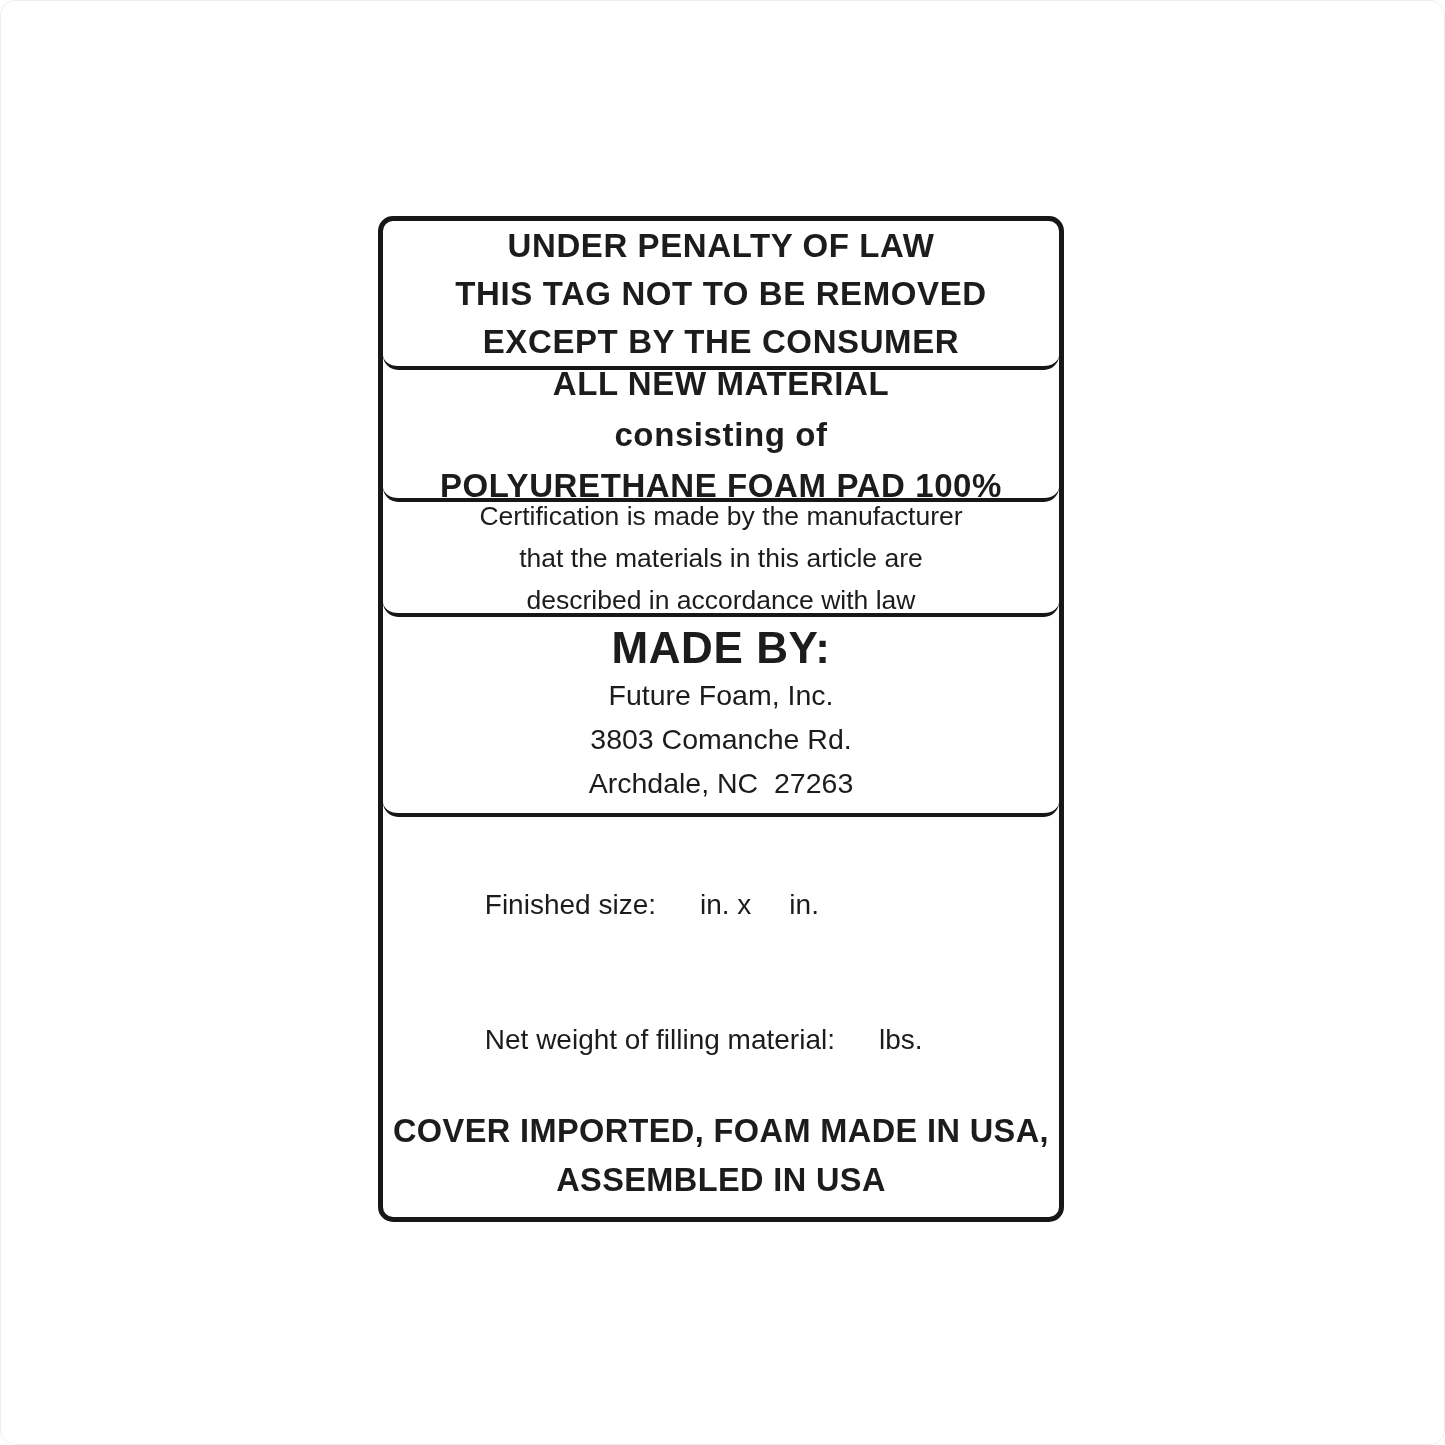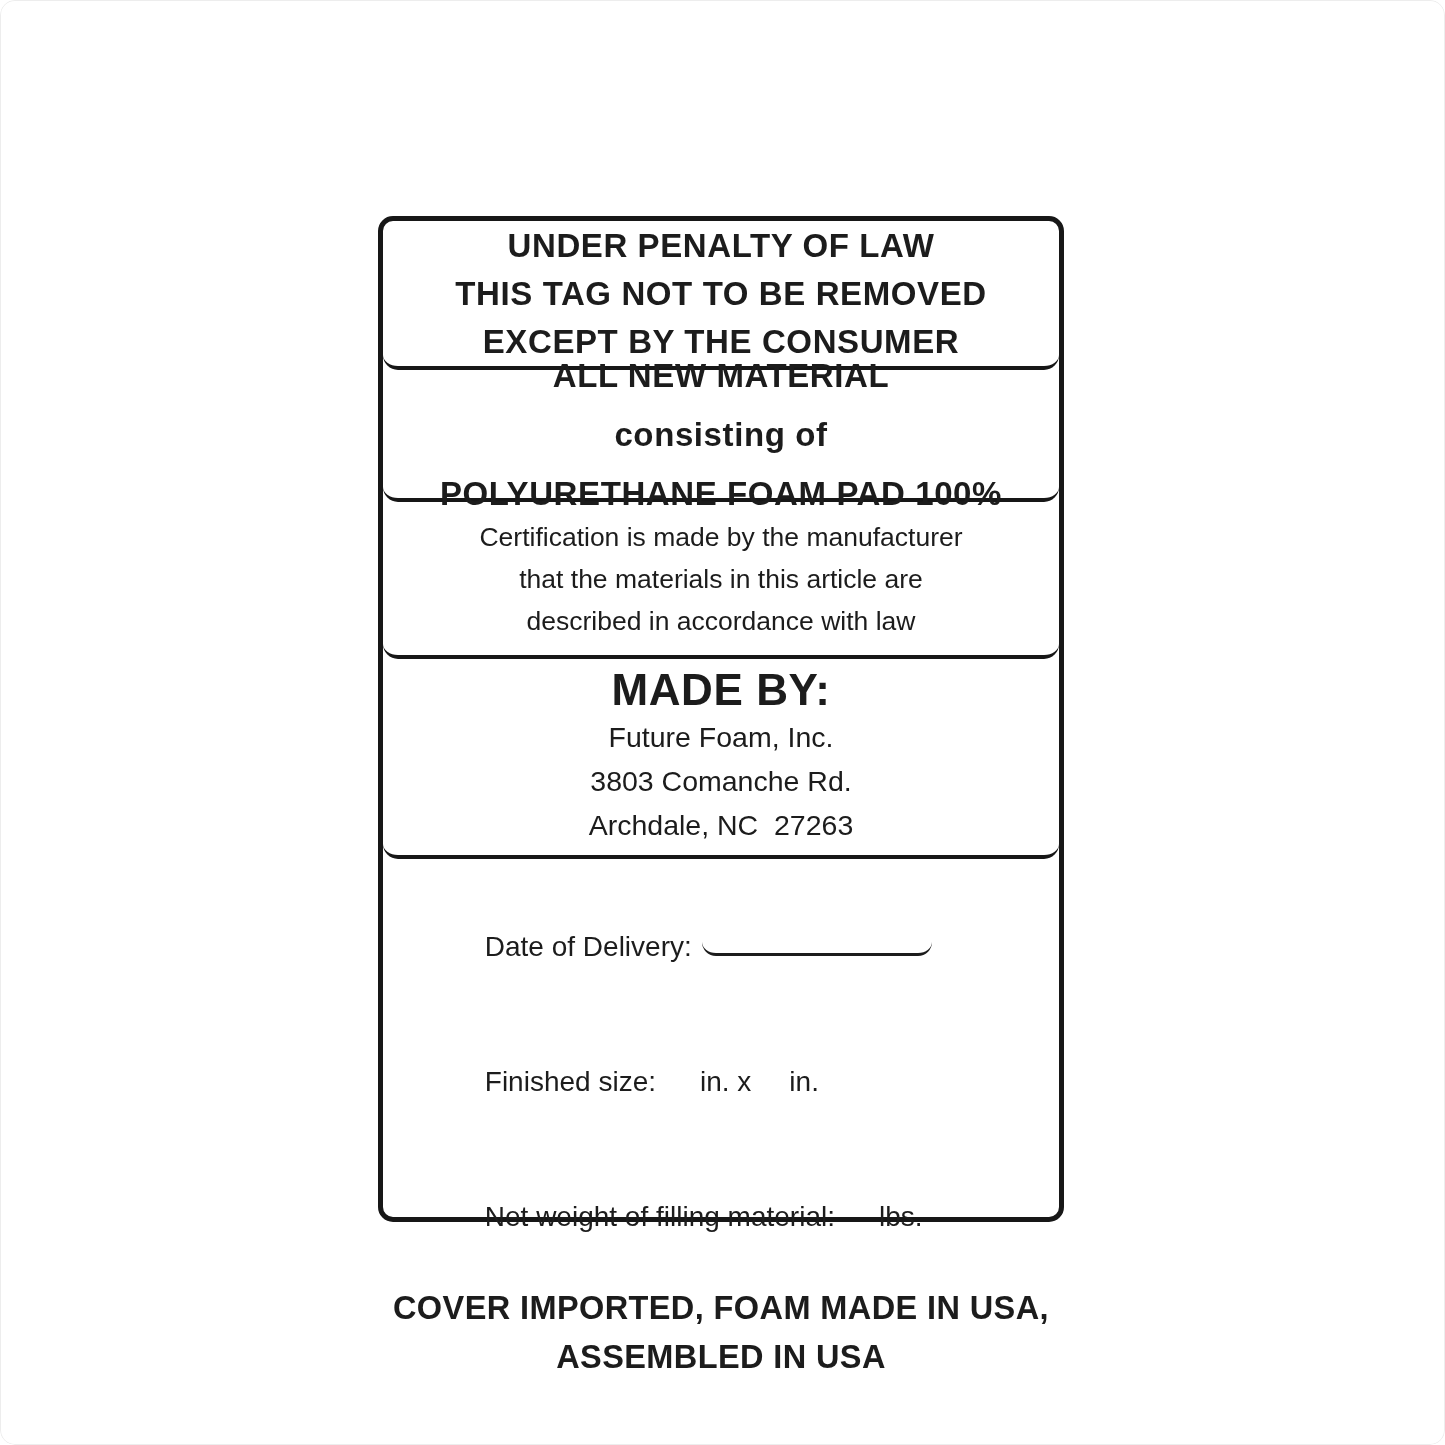--- a/index.html
+++ b/index.html
@@ -33,23 +33,23 @@
     display: flex;
     flex-direction: column;
     justify-content: center;
     align-items: center;
     text-align: center;
     flex: 0 0 auto;
   }
   .section:last-child { border-bottom: none; }
 
   .sec-penalty   { height: 149px; }
-  .sec-material  { height: 132px; gap: 8px; }
+  .sec-material  { height: 132px; }
   .sec-reg       { height: 72px;  }
-  .sec-cert      { height: 157px; }
+  .sec-cert      { height: 115px; }
   .sec-madeby    { height: 200px; }
   .sec-details   { flex: 1 1 auto; align-items: stretch; text-align: left; justify-content: space-between; padding: 20px 0 16px 0; }
 
   .bold-line {
     font-weight: bold;
     font-size: 33px;
     line-height: 48px;
     letter-spacing: 0.6px;
     white-space: pre;
   }
@@ -129,23 +129,20 @@
     <div class="section sec-madeby">
       <div class="madeby-heading">MADE BY:</div>
       <div class="addr-line">Future Foam, Inc.</div>
       <div class="addr-line">3803 Comanche Rd.</div>
       <div class="addr-line">Archdale, NC  27263</div>
     </div>
 
     <div class="section sec-details">
       <div class="details-block">
         <div class="detail-line">
-          <span>Date of Delivery:</span><span class="fill-blank"></span>
-        </div>
-        <div class="detail-line">
           <span>Finished size:</span><span class="gap-lg"></span><span>in. x</span><span class="gap-md"></span><span>in.</span>
         </div>
         <div class="detail-line">
           <span>Net weight of filling material:</span><span class="gap-lg"></span><span>lbs.</span>
         </div>
       </div>
       <div class="footer-block">
         <div class="footer-line">COVER IMPORTED, FOAM MADE IN USA,</div>
         <div class="footer-line">ASSEMBLED IN USA</div>
       </div>

